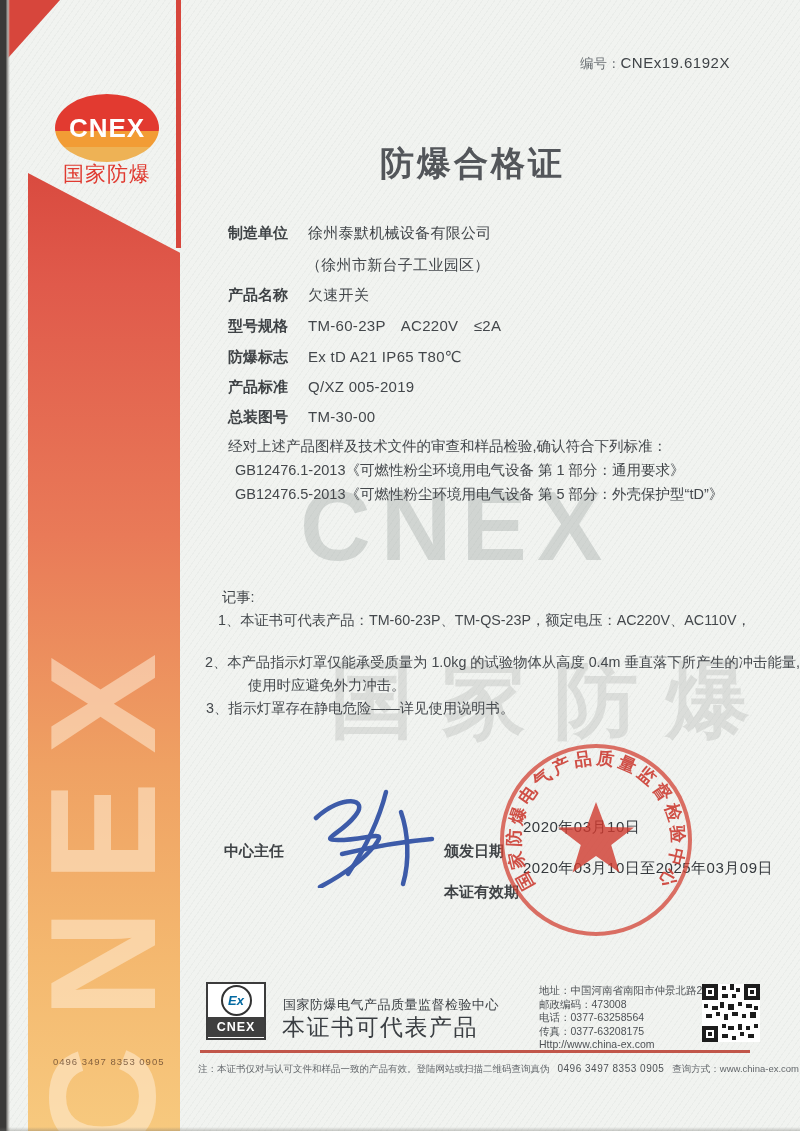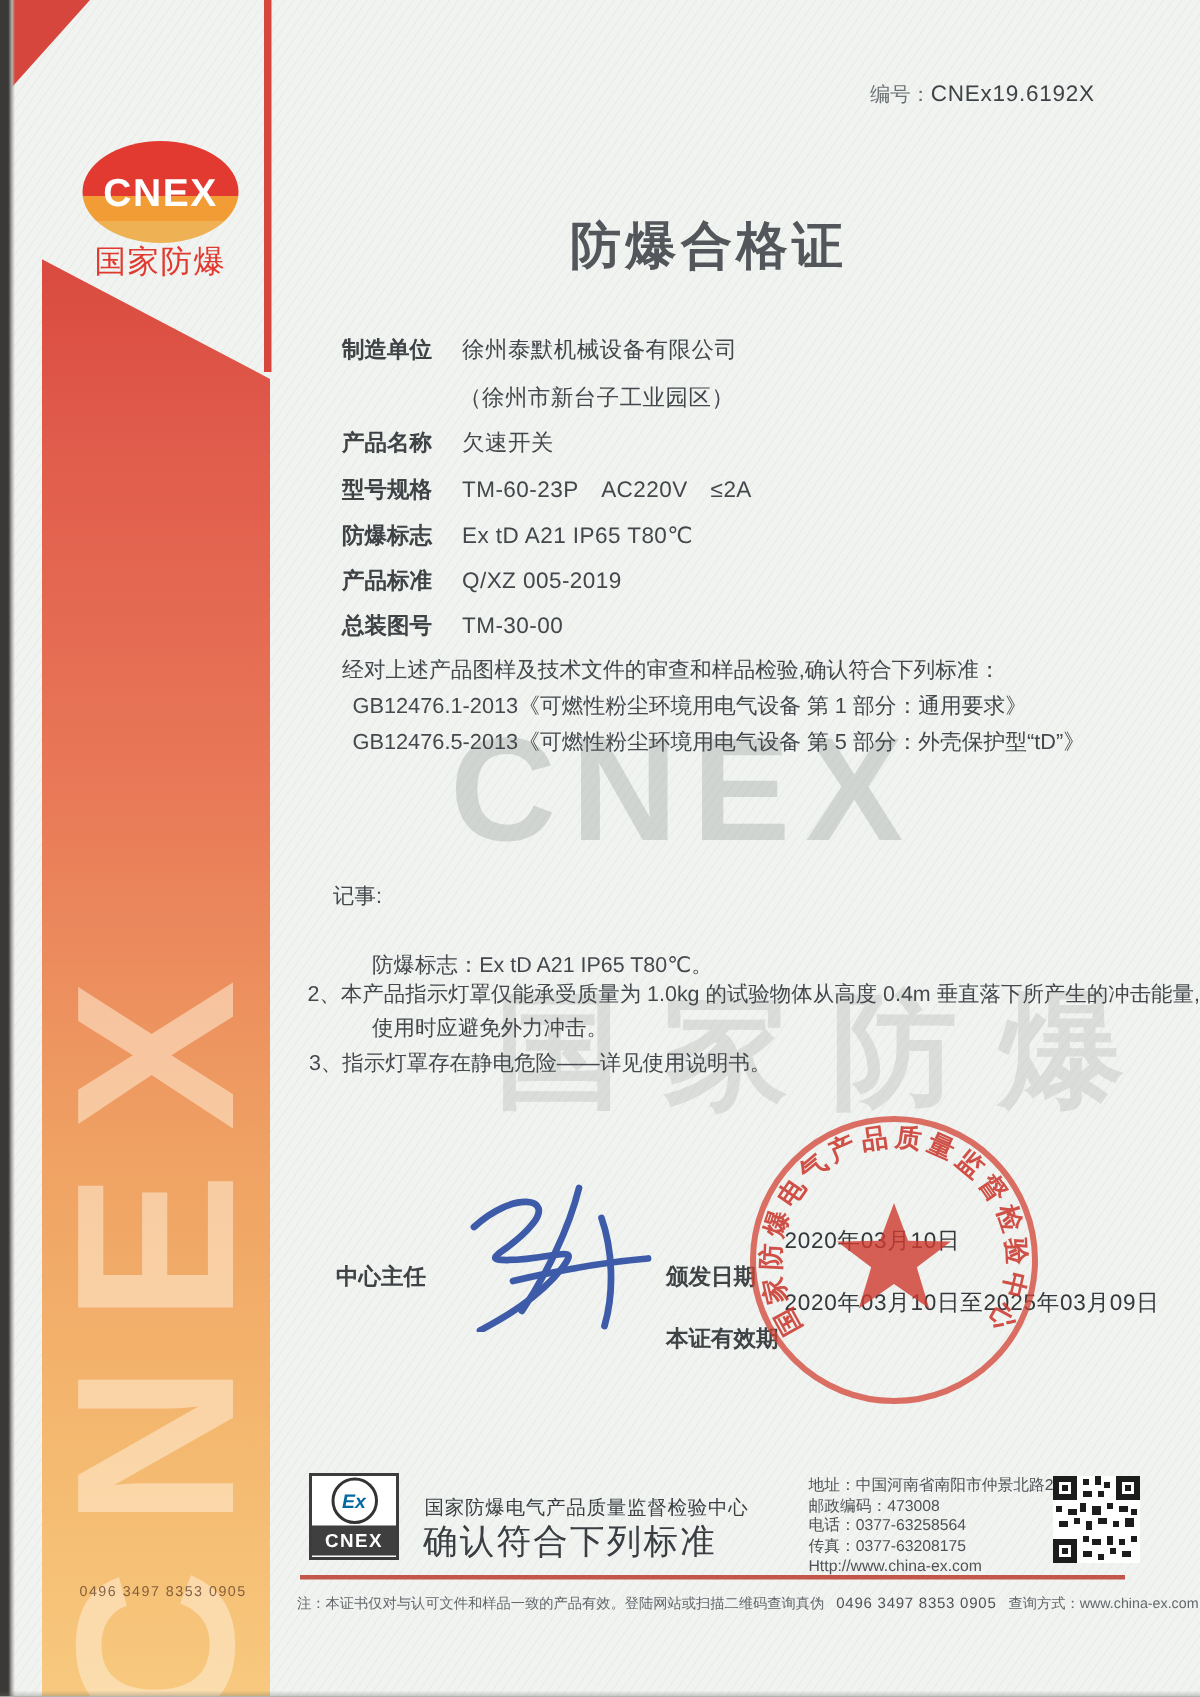--- a/index.html
+++ b/index.html
@@ -109,21 +109,21 @@
   </div>
   <div class="abs frow" style="top:408px">
     <span class="flabel">总装图号</span><span class="fvalue">TM-30-00</span>
   </div>
 
   <div class="abs stmt" style="left:228px;top:437px">经对上述产品图样及技术文件的审查和样品检验,确认符合下列标准：</div>
   <div class="abs stmt" style="left:235px;top:461px">GB12476.1-2013《可燃性粉尘环境用电气设备 第 1 部分：通用要求》</div>
   <div class="abs stmt" style="left:235px;top:485px">GB12476.5-2013《可燃性粉尘环境用电气设备 第 5 部分：外壳保护型“tD”》</div>
 
   <div class="abs note-line" style="left:222px;top:588px">记事:</div>
-  <div class="abs note-line" style="left:248px;top:634px">防爆标志：Ex tD A21 IP65 T80℃。</div>
+  <div class="abs note-line" style="left:218px;top:611px">1、本证书可代表产品：TM-60-23P、TM-QS-23P，额定电压：AC220V、AC110V，</div>
   <div class="abs note-line" style="left:205px;top:653px">2、本产品指示灯罩仅能承受质量为 1.0kg 的试验物体从高度 0.4m 垂直落下所产生的冲击能量,</div>
   <div class="abs note-line" style="left:248px;top:676px">使用时应避免外力冲击。</div>
   <div class="abs note-line" style="left:206px;top:699px">3、指示灯罩存在静电危险——详见使用说明书。</div>
 
   <div class="abs ap-label" style="left:224px;top:818px">中心主任</div>
   <svg class="abs sig" width="140" height="100" viewBox="0 0 140 100">
     <g fill="none" stroke="#2e4fa3" stroke-width="4.5" stroke-linecap="round" opacity="0.92">
       <path d="M18 30 C44 6, 72 10, 57 28 C43 46, 20 52, 40 52 C70 52, 90 40, 77 57 C60 79, 33 93, 22 99"></path>
       <path d="M88 4 C81 32, 66 62, 50 86"></path>
       <path d="M44 66 C78 58, 110 53, 134 51"></path>
@@ -148,21 +148,21 @@
 
   <div class="abs cqst">
     <div class="extop">
       <div class="excirc">
           <span>Ex</span>
         </div>
     </div>
     <div class="cqstbar">CNEX</div>
   </div>
   <div class="abs org1">国家防爆电气产品质量监督检验中心</div>
-  <div class="abs org2">确认符合下列标准</div>
+  <div class="abs org2">本证书可代表产品</div>
   <div class="abs contact">
     <div>地址：中国河南省南阳市仲景北路20号</div>
     <div>邮政编码：473008</div>
     <div>电话：0377-63258564</div>
     <div>传真：0377-63208175</div>
     <div>Http://www.china-ex.com</div>
   </div>
   <svg class="abs qr" width="62" height="58" viewBox="0 0 29 29" shape-rendering="crispEdges">
     <rect width="29" height="29" fill="#fff"></rect>
     <g fill="#1c1c1c">

